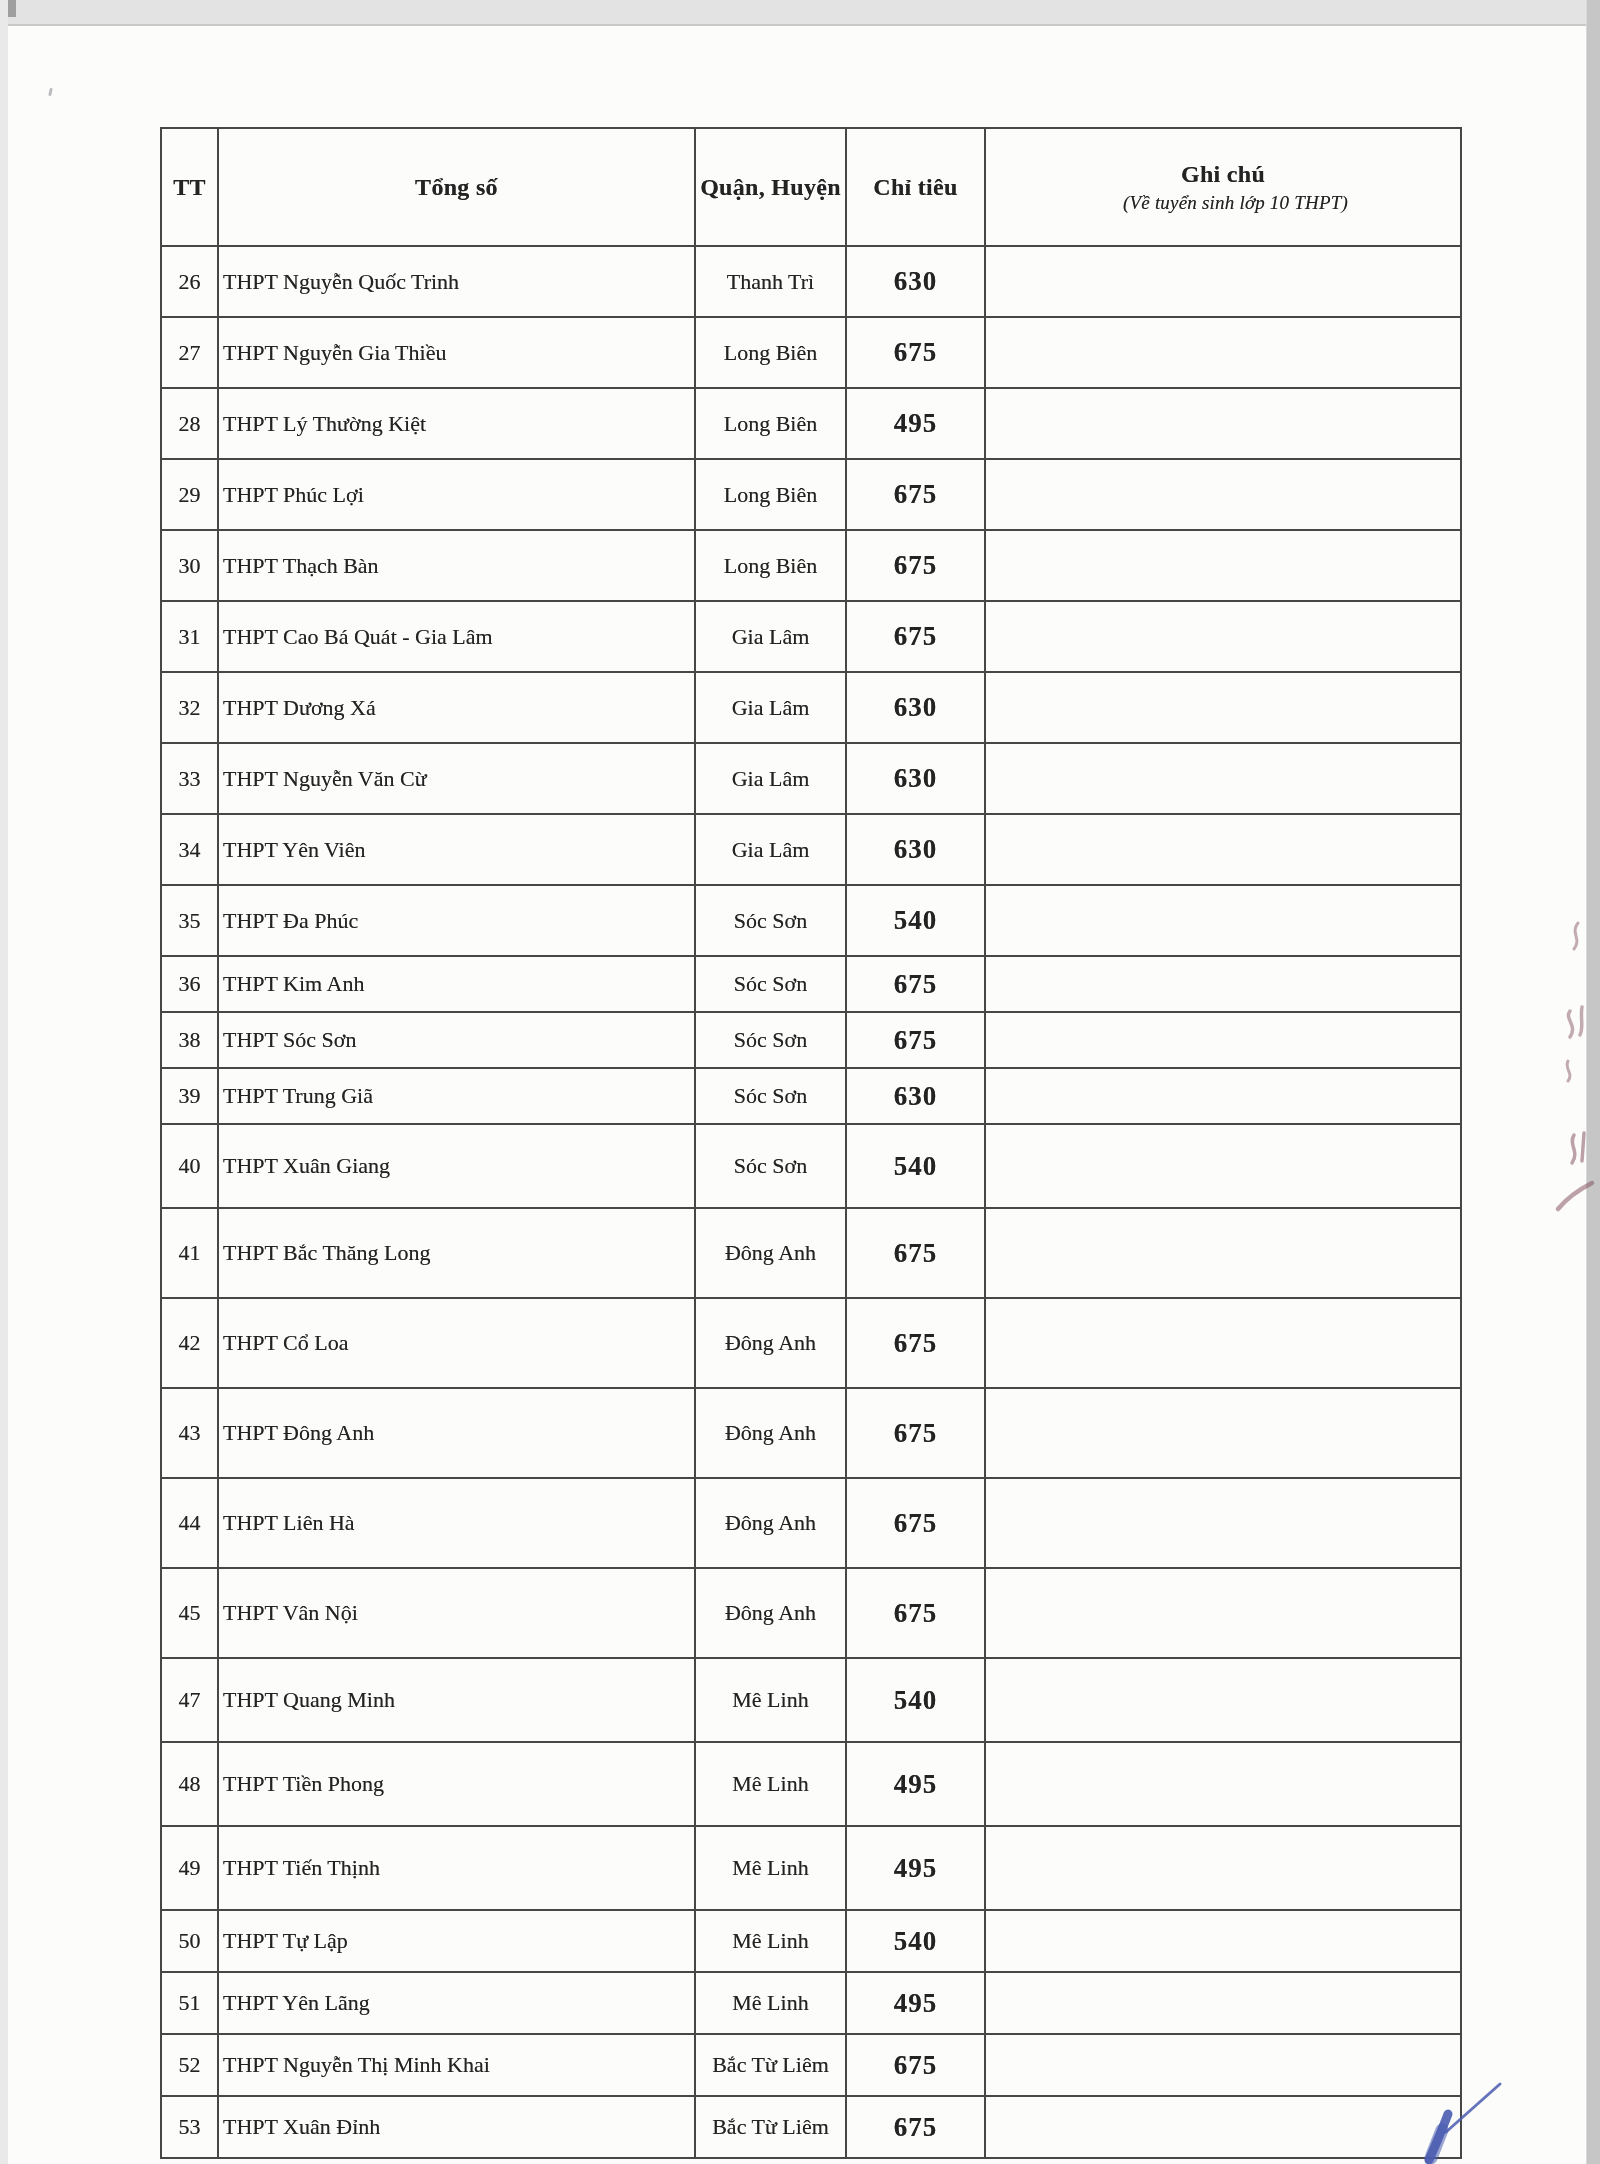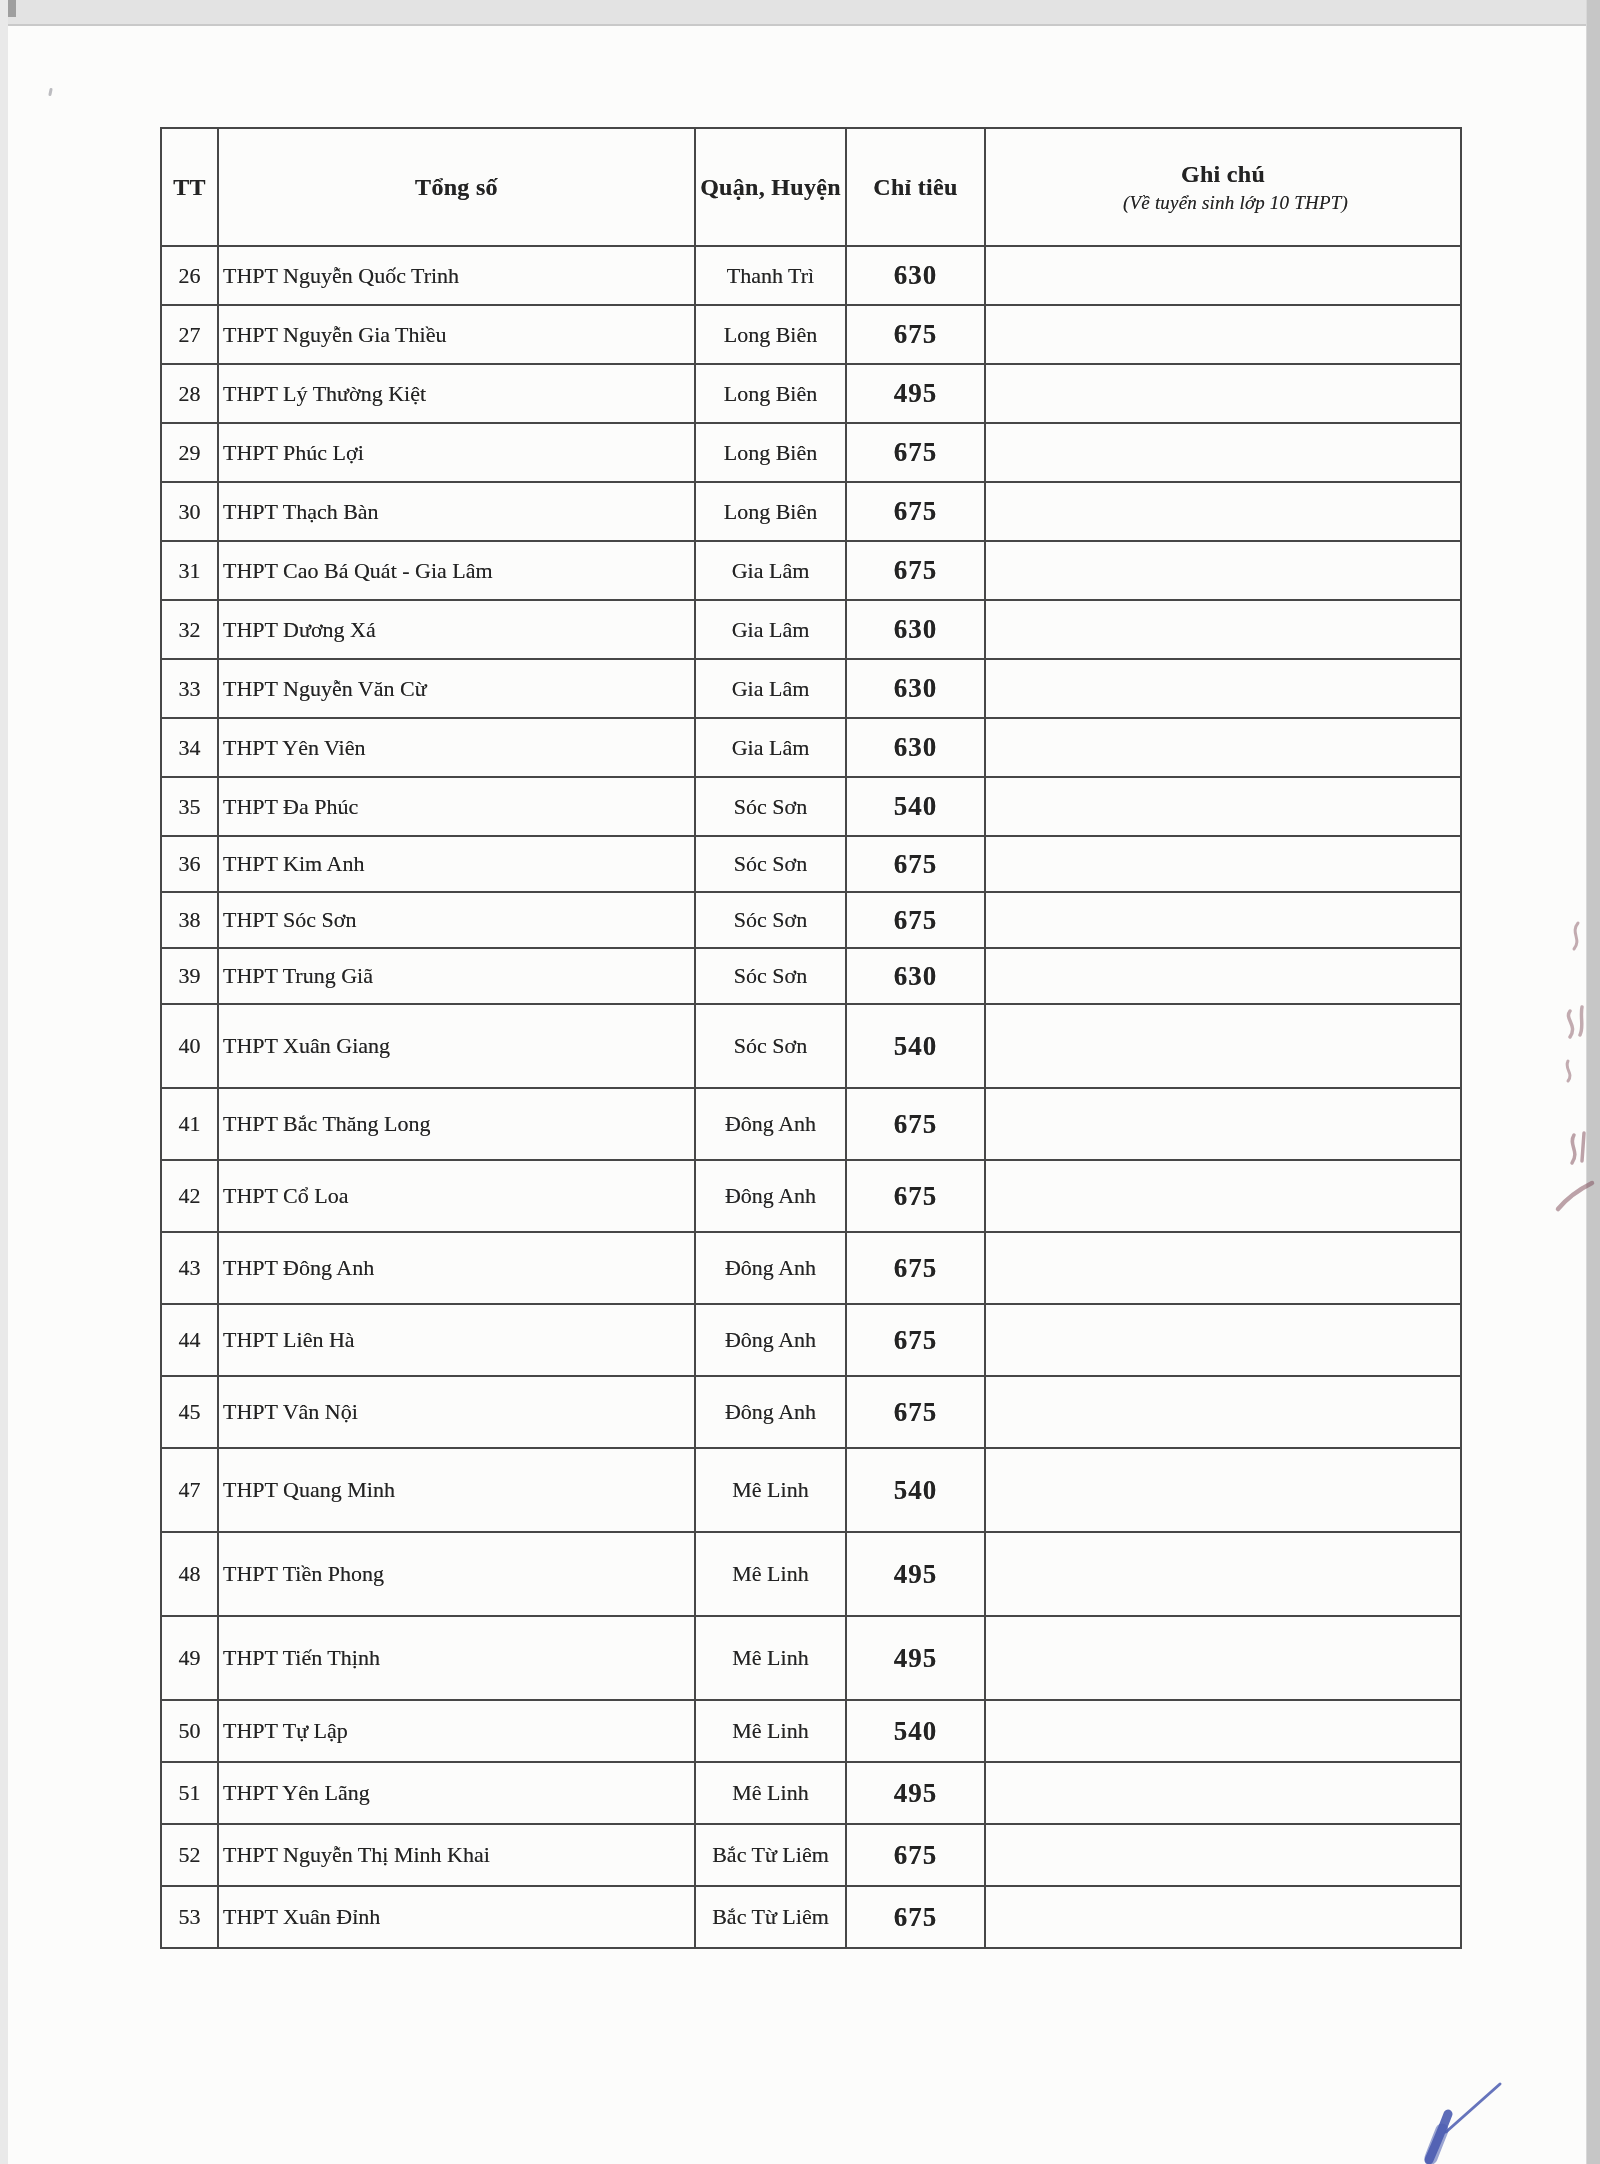--- a/index.html
+++ b/index.html
@@ -33,24 +33,24 @@
   }
   thead tr{height:118px;}
   th{font-weight:bold;text-align:center;font-size:24px;letter-spacing:.3px;}
   th .sub{font-weight:normal;font-style:italic;font-size:19px;margin-top:4px;letter-spacing:.2px;padding-left:25px;}
   td{font-size:22px;}
   .cell-tt{text-align:center;}
   .cell-name{text-align:left;padding-left:4px;}
   .cell-district{text-align:center;}
   .cell-quota{text-align:center;font-weight:bold;font-size:27px;letter-spacing:1px;}
   .cell-note{}
-  .rh-a{height:59px;}
+  .rh-a{height:71px;}
   .rh-b{height:56px;}
   .rh-c{height:84px;}
-  .rh-d{height:72px;border-radius:23px;}
+  .rh-d{height:90px;border-radius:23px;}
   .rh-e{height:62px;margin-left:32px;}
 
   
   .mark{position:absolute;pointer-events:none;}
   #blue-pen{left:1398px;top:2078px;}
   #ink-1{left:1540px;top:915px;opacity:.45;}
   #ink-2{left:1540px;top:1125px;opacity:.5;}
 </style>
 </head>
 <body>

